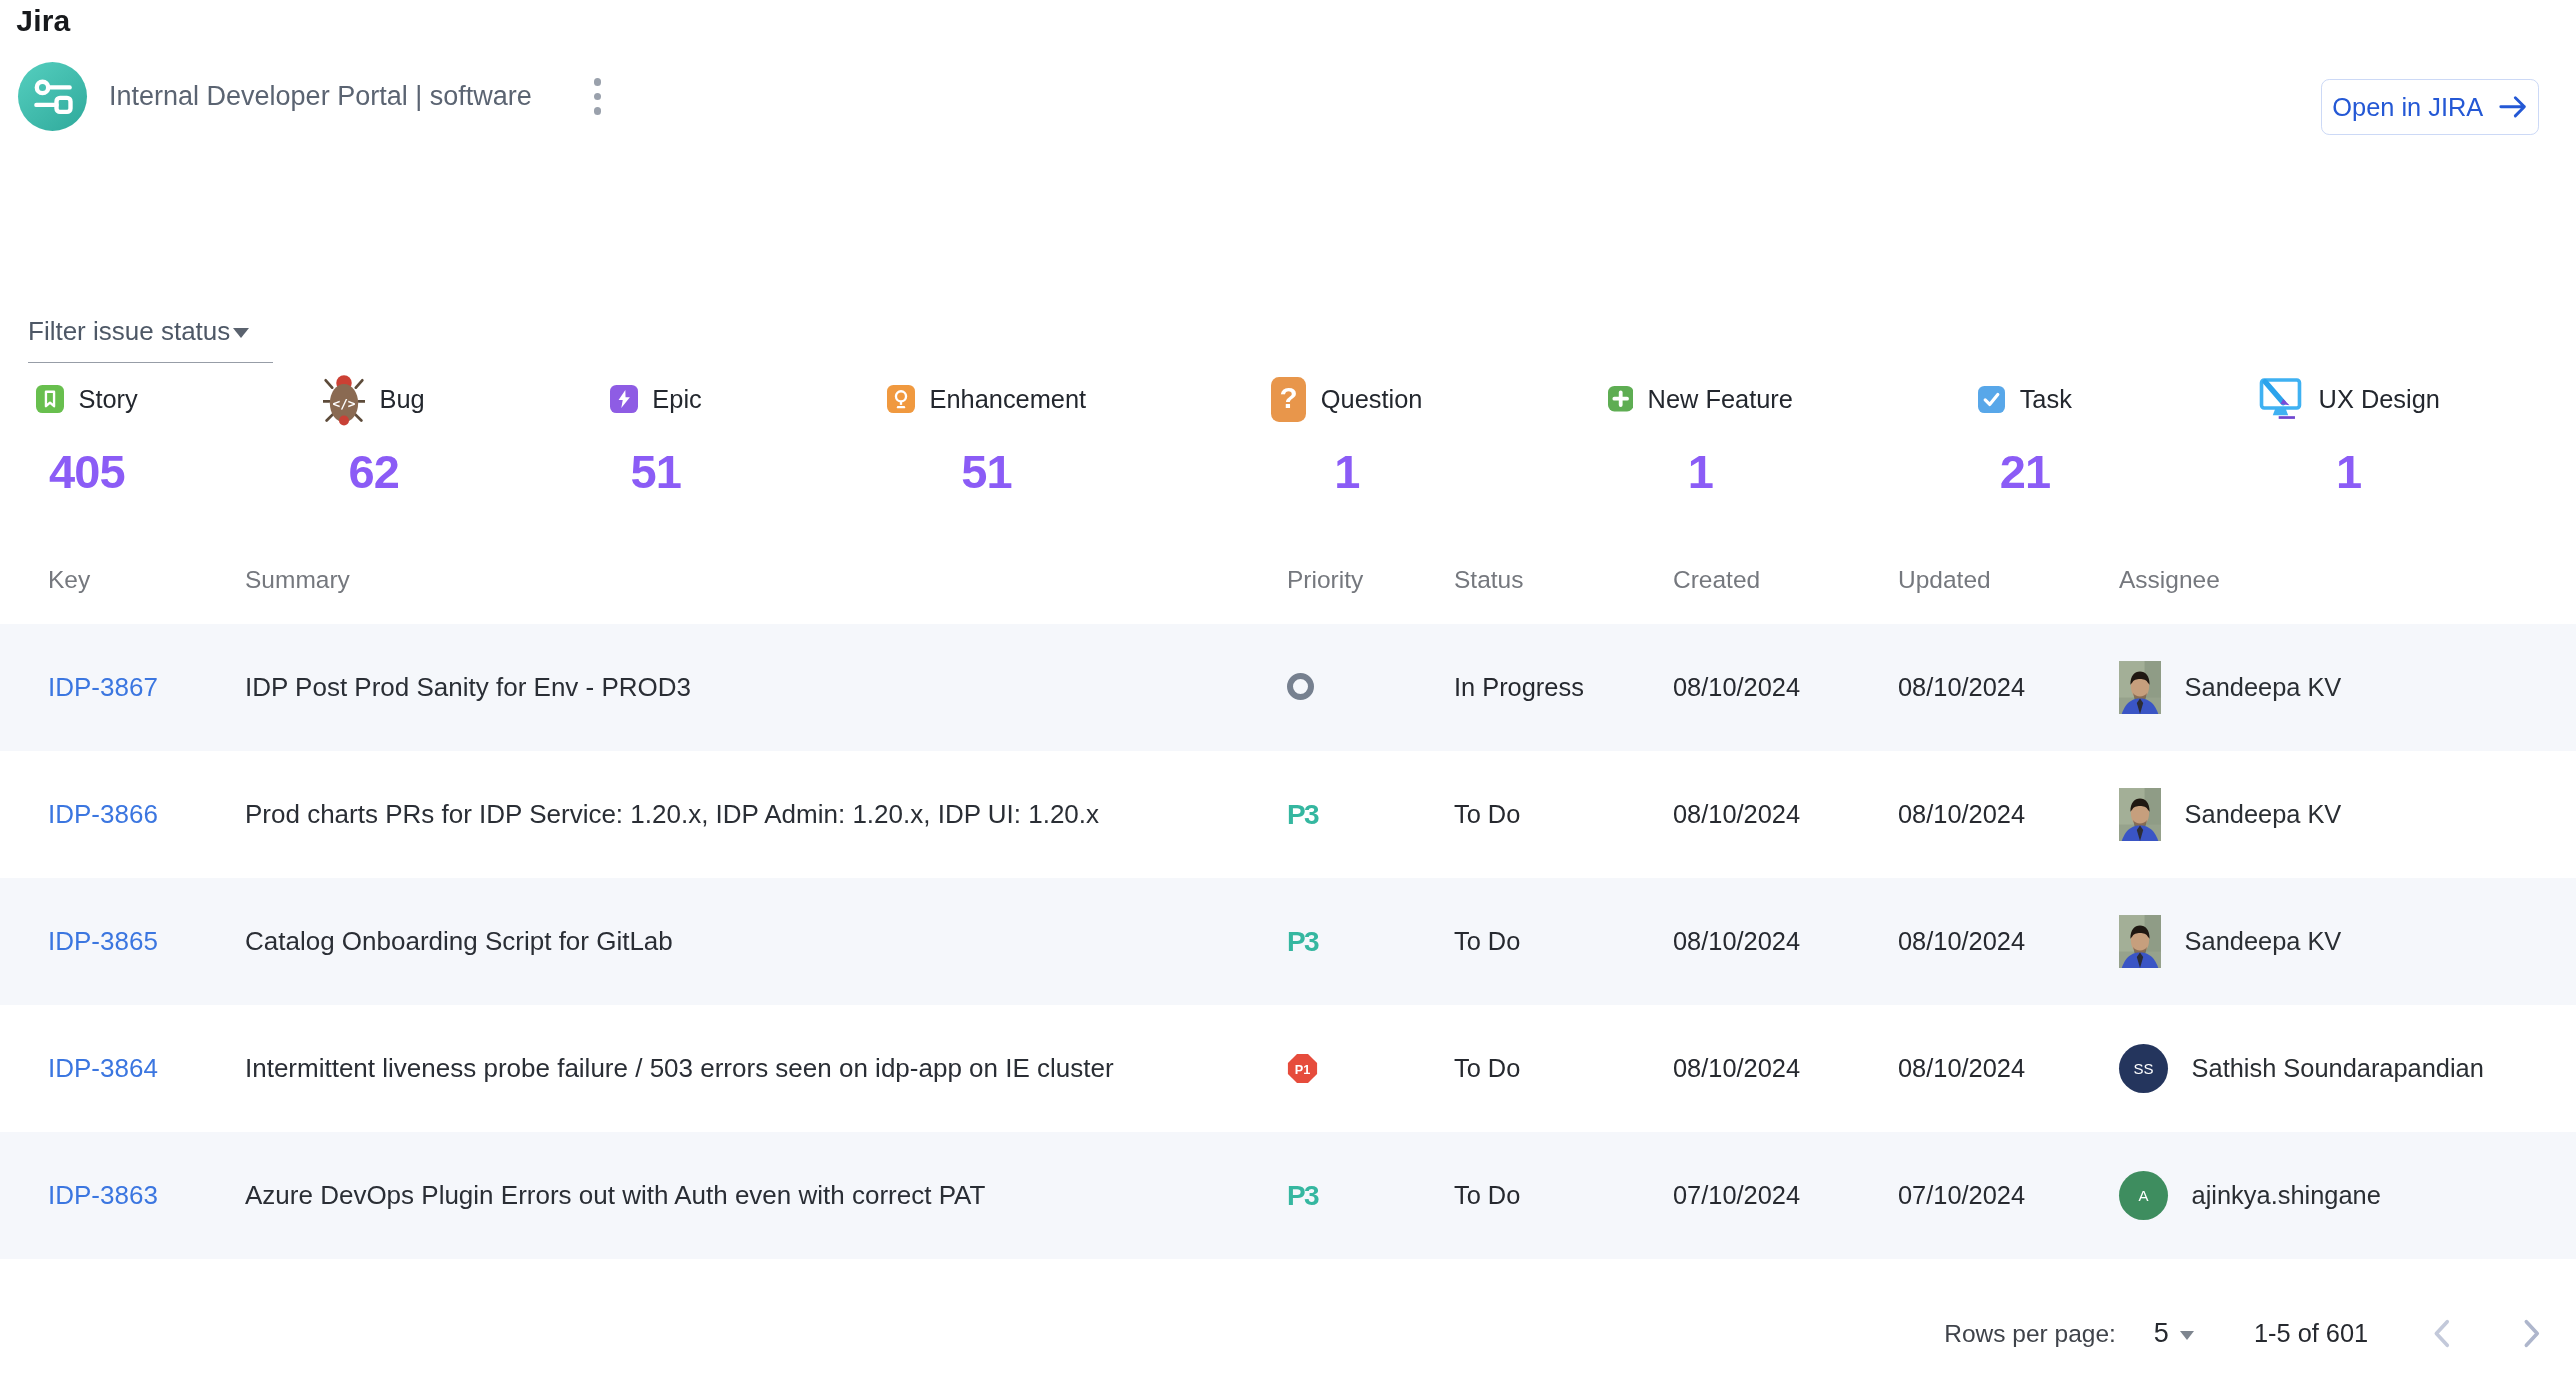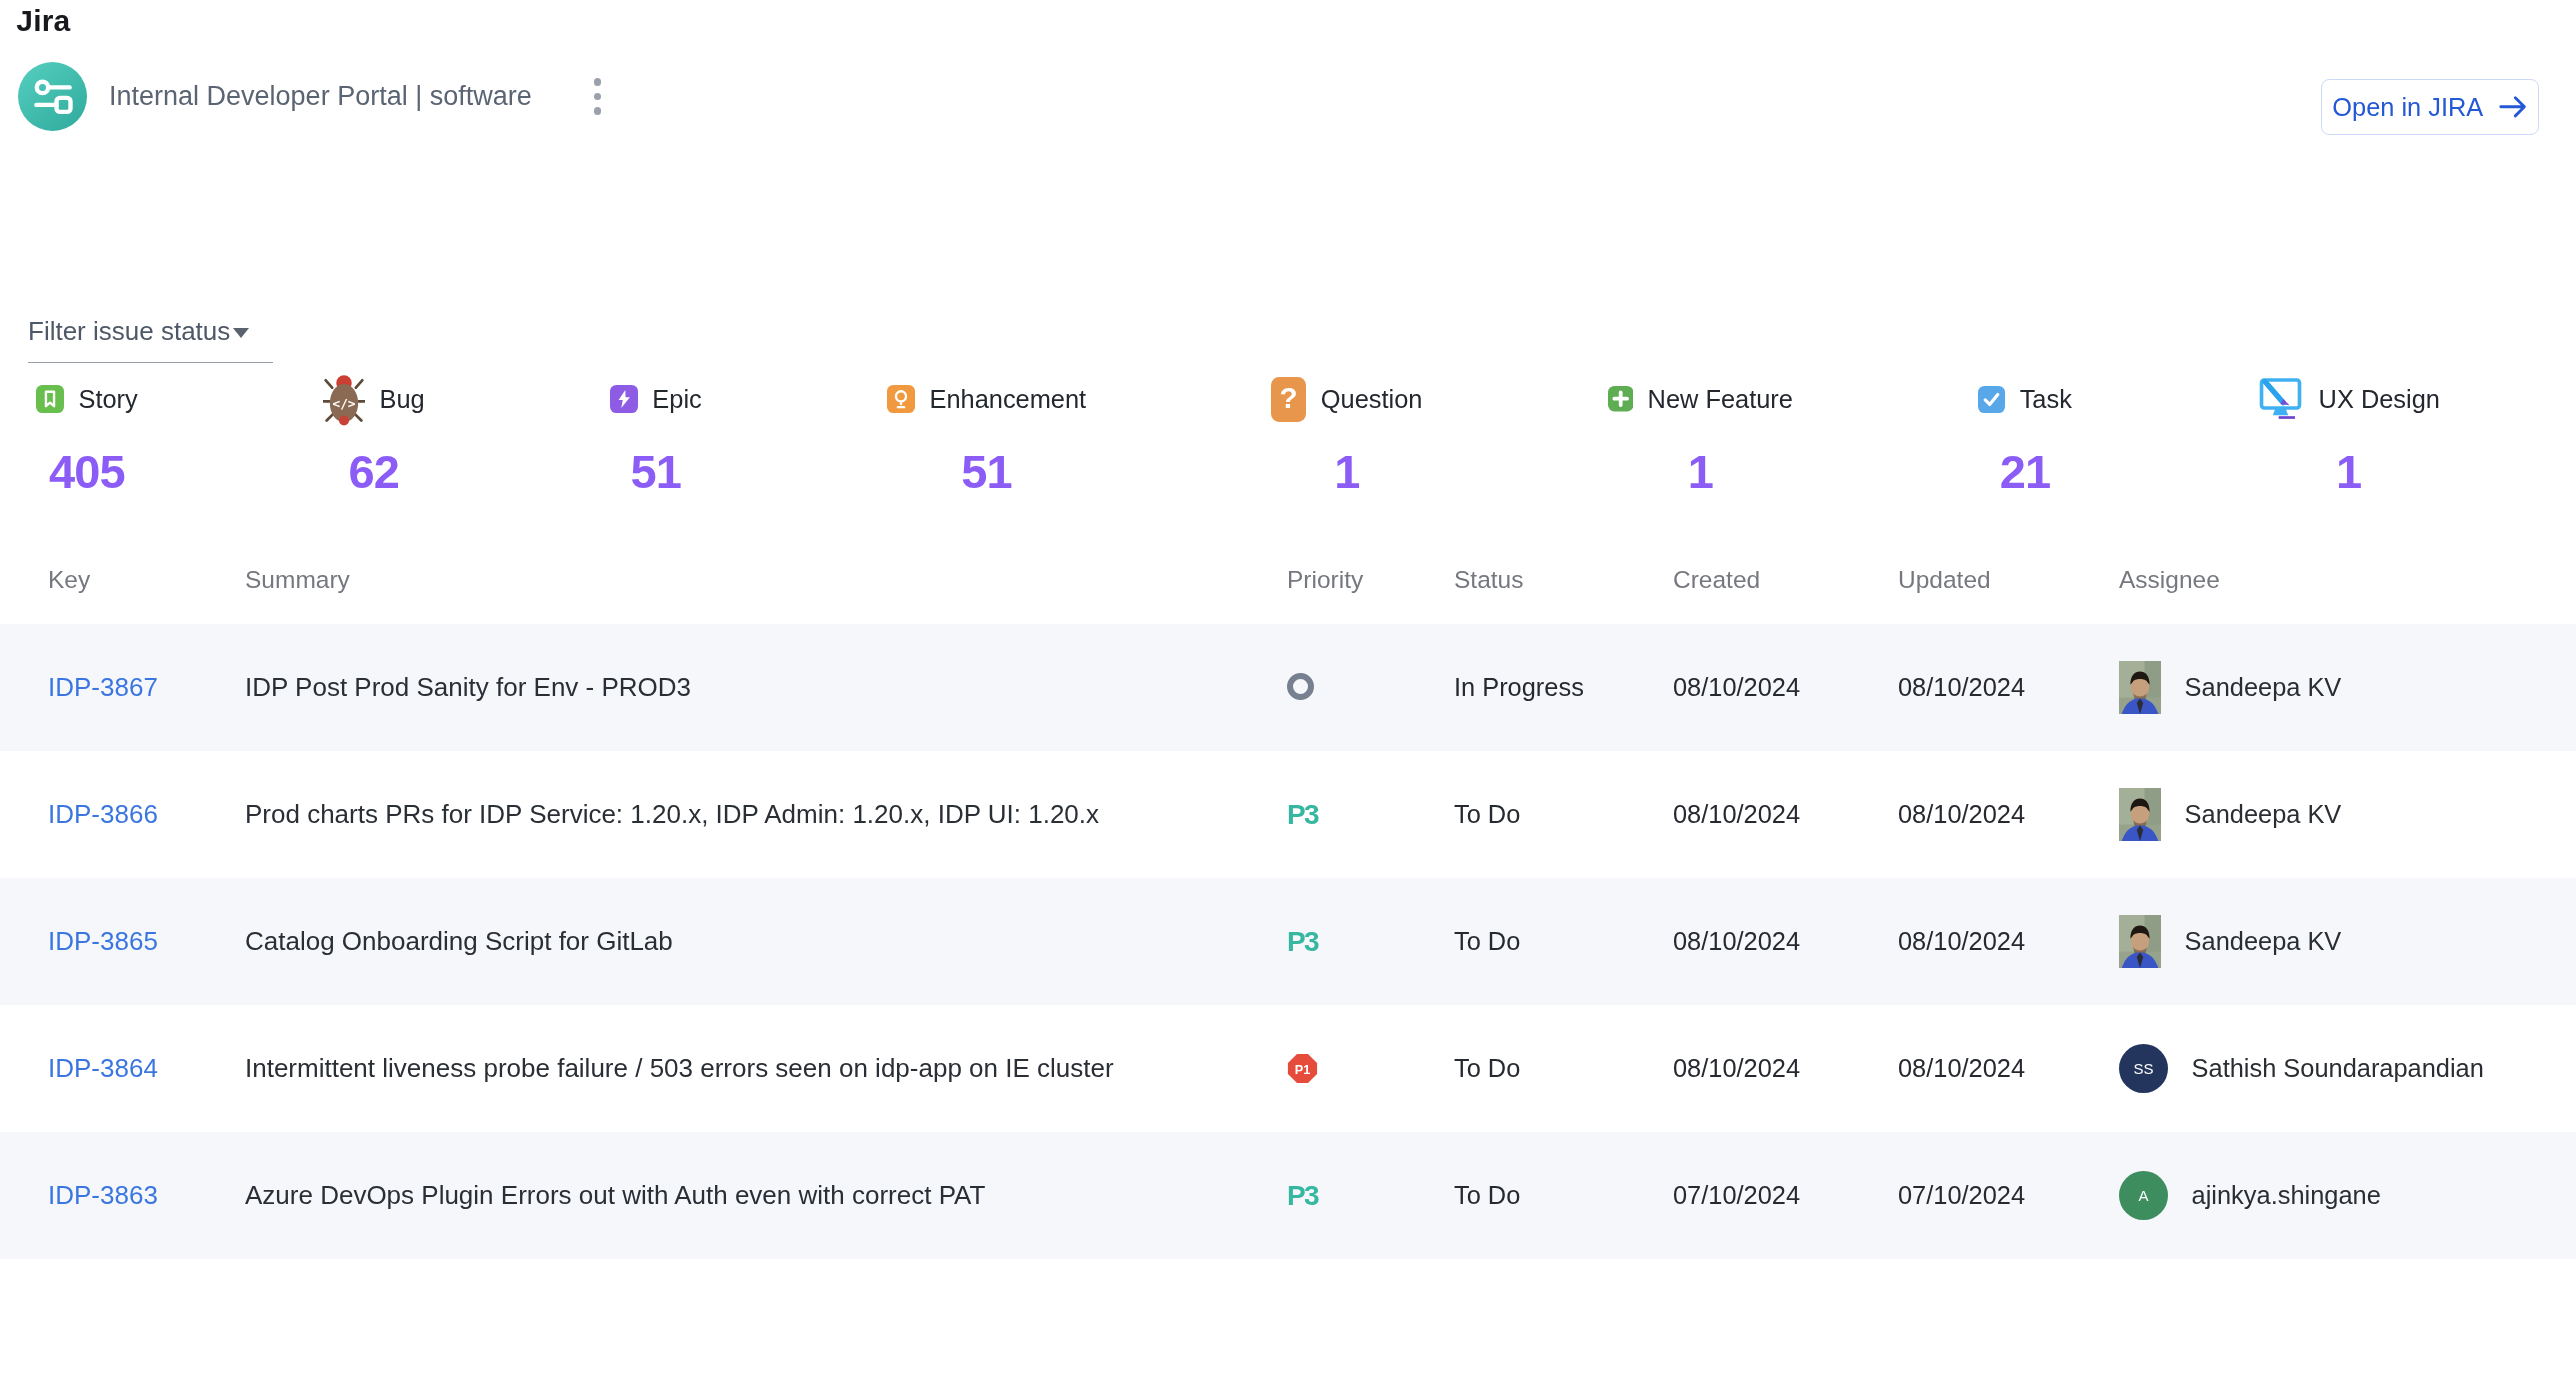--- a/index.html
+++ b/index.html
@@ -309,15 +309,37 @@
           <div class="cell-plain">07/10/2024</div>
           <div class="cell-plain">07/10/2024</div>
           <div class="assignee-cell">
             <span class="avatar-circle" style="background:#3e8d5f;">A</span>
             <span class="assignee-name">ajinkya.shingane</span>
           </div>
         </div>
       </div>
   </div>
 
+  <div class="pagination">
+    <span class="rpp-label">Rows per page:</span>
+    <span class="rpp-select">
+      <span class="rpp-value">5</span>
+      <span class="rpp-caret"></span>
+    </span>
+    <span class="range-label">1-5 of 601</span>
+    <button class="page-btn">
+      <span style="display:flex;">
+        <svg width="23.6" height="33" viewBox="0 0 26 36" fill="none">
+          <path d="M19 5 L7 18 L19 31" stroke="#c3c9da" stroke-width="4" stroke-linecap="round" stroke-linejoin="round"></path>
+        </svg>
+      </span>
+    </button>
+    <button class="page-btn">
+      <span style="display:flex;">
+        <svg width="23.6" height="33" viewBox="0 0 26 36" fill="none">
+          <path d="M7 5 L19 18 L7 31" stroke="#aeb6cc" stroke-width="4" stroke-linecap="round" stroke-linejoin="round"></path>
+        </svg>
+      </span>
+    </button>
+  </div>
 
 </div>
 
 
 </body></html>

